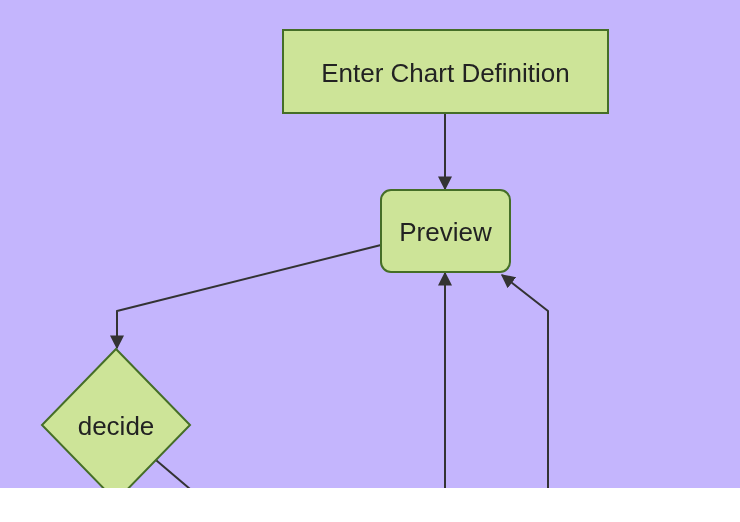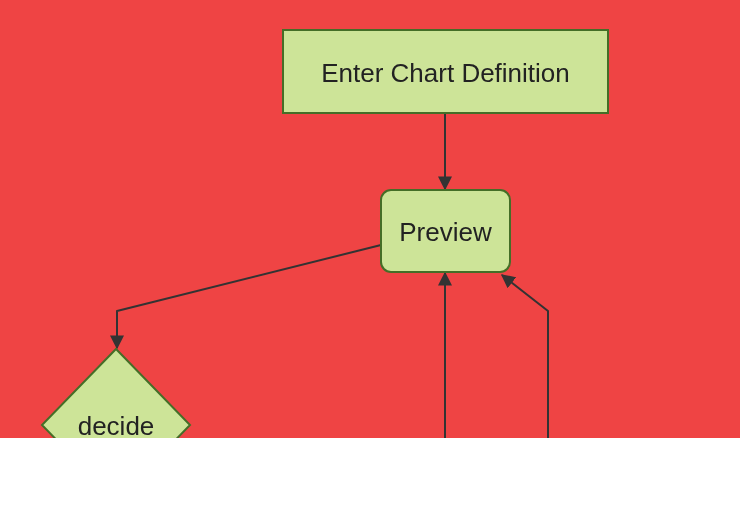--- a/index.html
+++ b/index.html
@@ -3,22 +3,22 @@
 <meta charset="utf-8">
 <style>
   html, body {
     margin: 0;
     padding: 0;
     background: #ffffff;
   }
   .canvas {
     position: relative;
     width: 740px;
-    height: 438px;
-    background: #ef4444;
+    height: 488px;
+    background: #c4b5fd;
     overflow: hidden;
     font-family: "Liberation Sans", sans-serif;
   }
   svg {
     position: absolute;
     top: 0;
     left: 0;
     display: block;
   }
   .edge-path {

